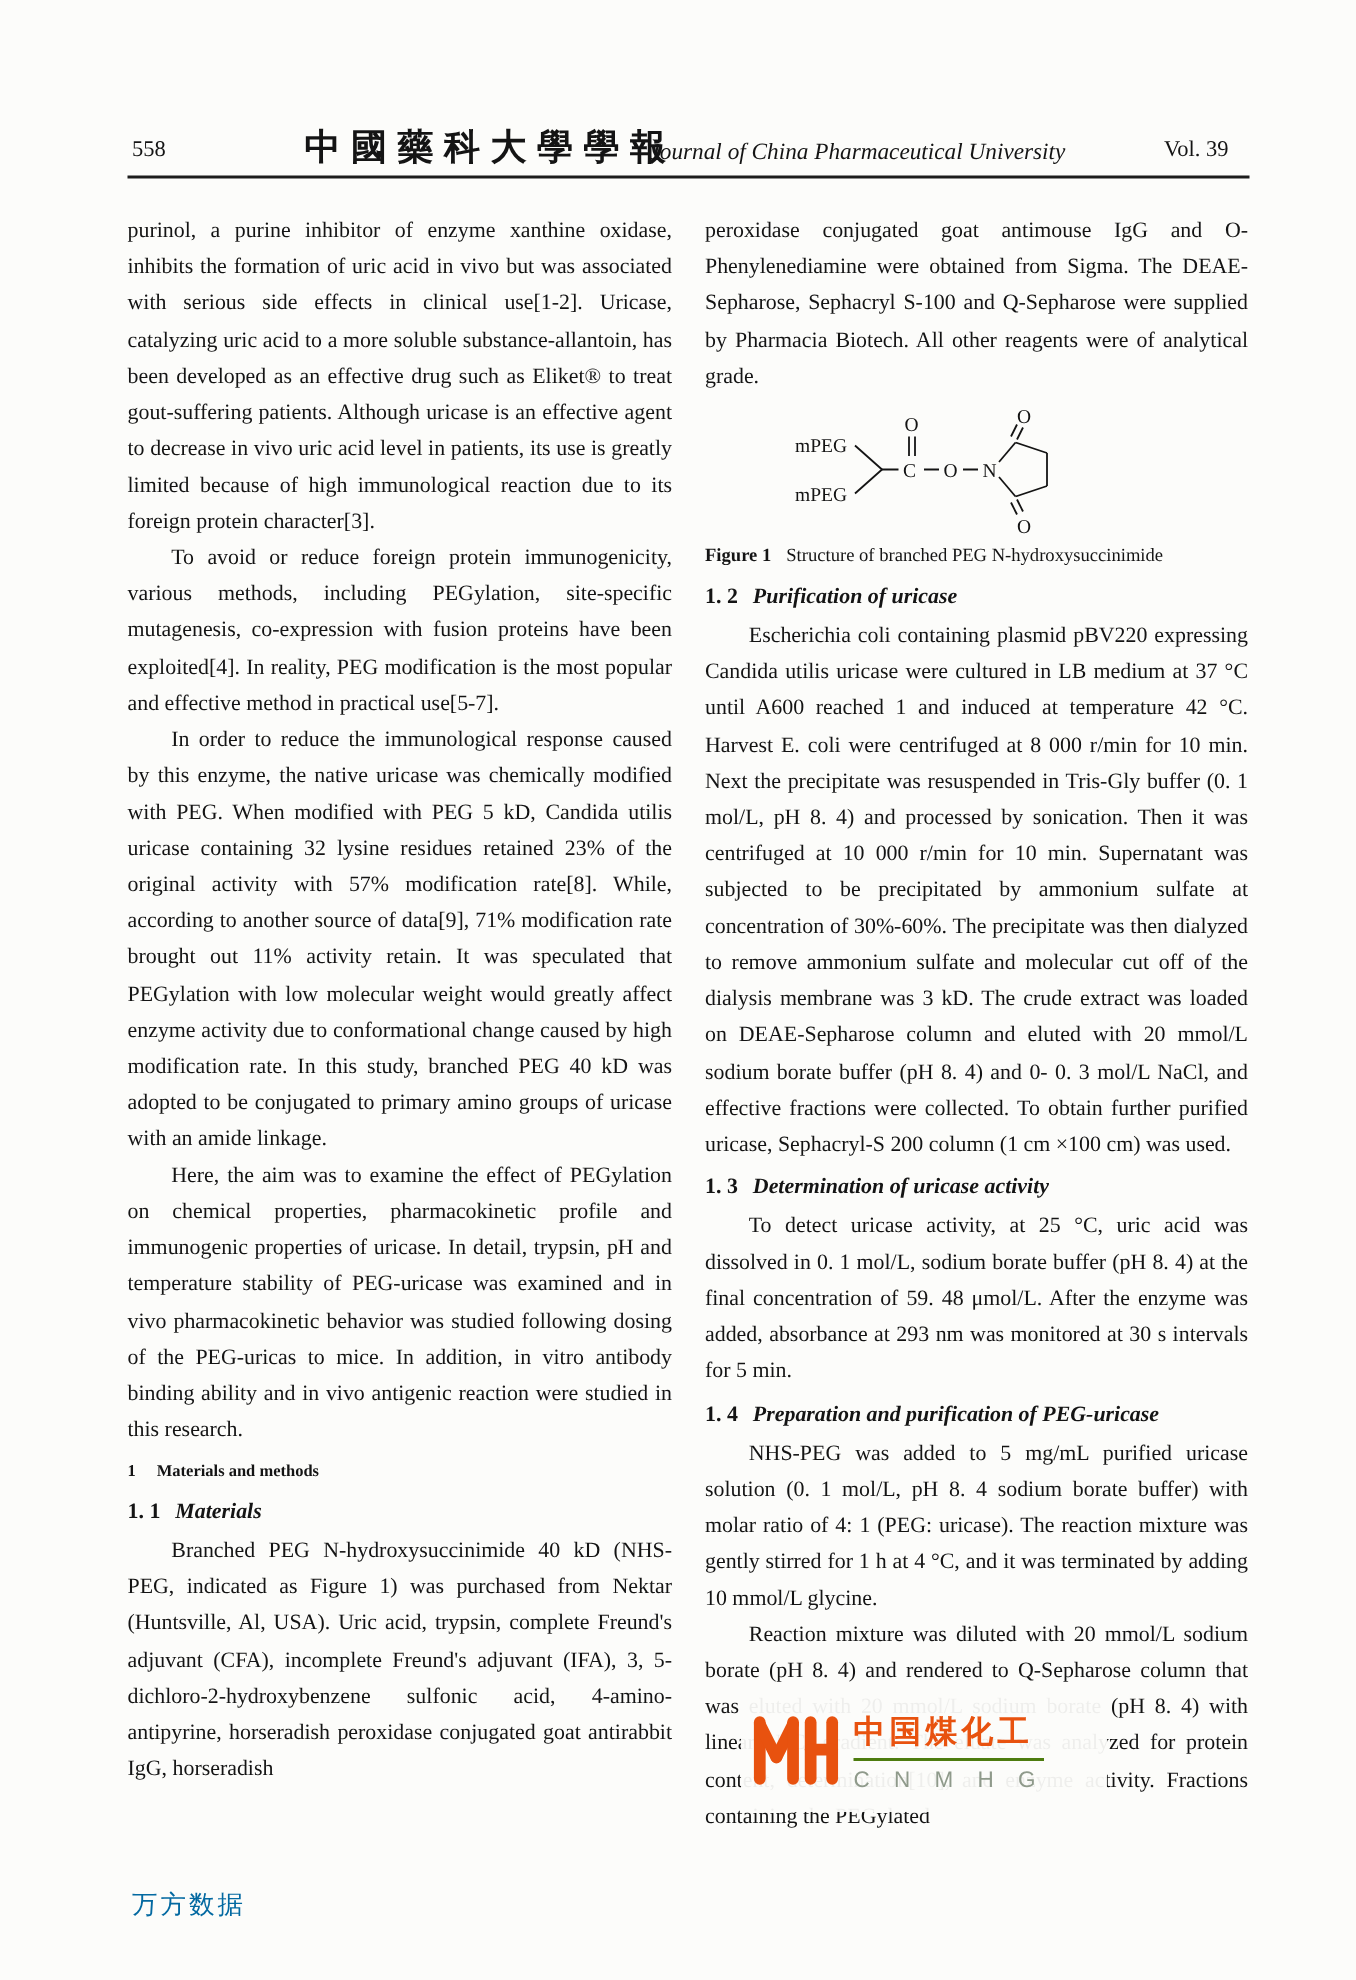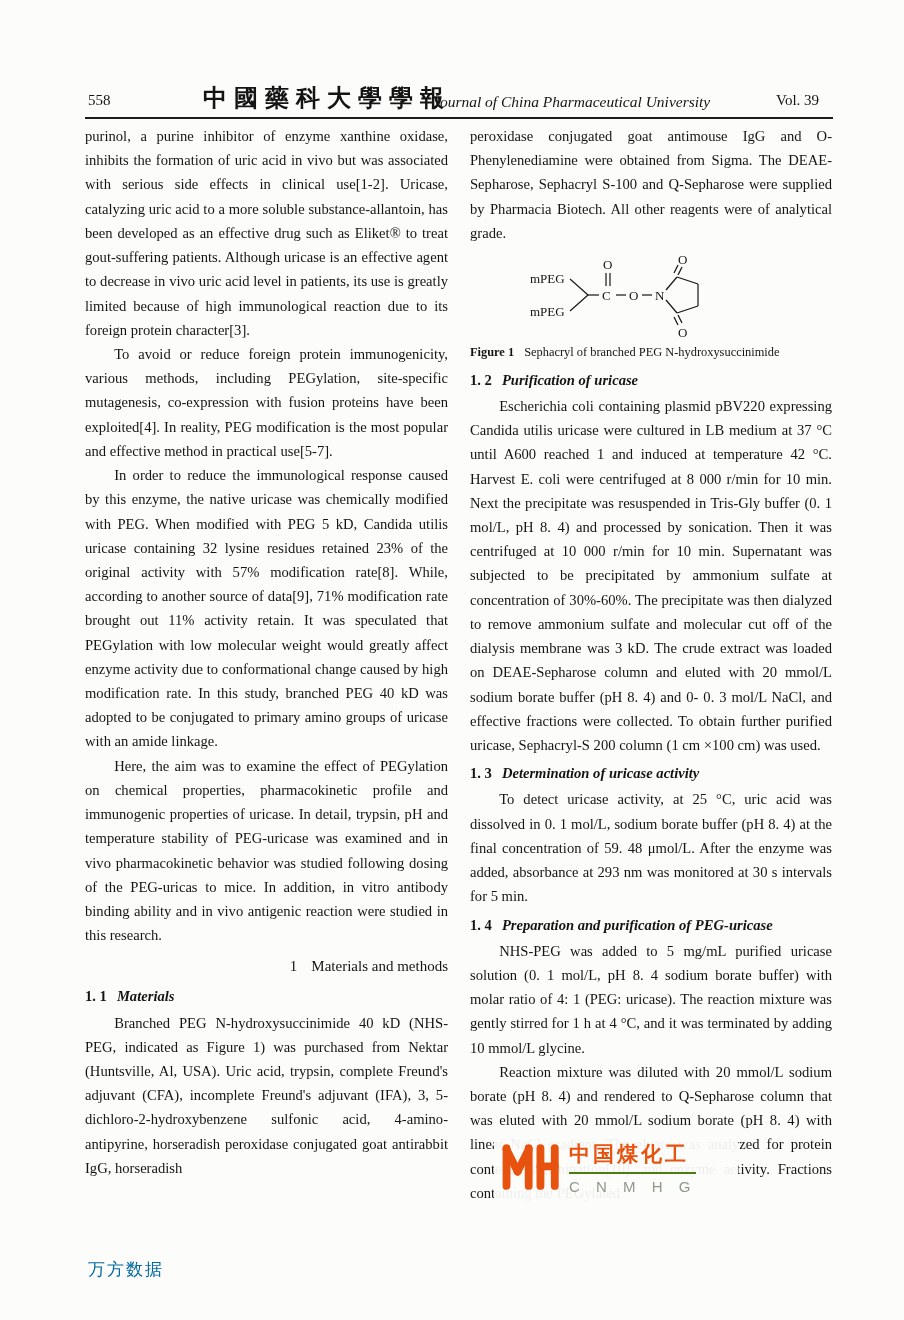--- a/index.html
+++ b/index.html
@@ -11,27 +11,27 @@
   }
   
   .page-header span { position:absolute; white-space:nowrap; }
   .pn   { left:88px;  top:92px;  font-size:15px; }
   .zh   { left:203px; top:82px;  font-size:24px; font-weight:bold; letter-spacing:7px;
           font-family:"DejaVu Serif",serif;text-align:center; }
   .en   { left:433px; top:93px;  font-size:15.5px; font-style:italic; }
   .vol  { left:776px; top:92px;  font-size:15px; }
   .rule { position:absolute; left:85px; top:117px; width:748px; height:2px; background:#1c1c1c; }
   
-  .col { position:absolute; top:124px; font-size:14.6px; line-height:1.66;
+  .col { position:absolute; top:142px; font-size:14.6px; line-height:1.66;
          text-align:justify; }
   .col-left  { left:85px;  width:363px; }
   .col-right { left:470px; width:362px; }
   .col p { text-indent:2em; }
   .col p.cont { text-indent:0; }
-  h2.sec { font-size:15px; font-weight:normal; margin:7px 0 5px; text-align:right; }
+  h2.sec { font-size:11px; font-weight:bold; margin:7px 0 5px; text-align:left; }
   h2.sec .num { margin-right:14px; }
   h3.sub { font-size:14.6px; font-weight:bold; margin:4px 0 2px; text-align:left; }
   h3.sub .num { font-style:normal; margin-right:10px; }
   h3.sub .ttl { font-style:italic; }
   
   .figure { margin:8px 0 2px; text-indent:0; }
   .fig-art { display:block; margin-left:58px; }
   .fig-cap { font-size:12.4px; line-height:1.5; margin:2px 0 6px; text-align:left; text-indent:0; }
   .fig-cap .cap-label { font-weight:bold; margin-right:10px; }
   
@@ -102,21 +102,21 @@
           <text x="2" y="63">mPEG</text>
           <text x="74" y="47">C</text>
           <text x="75" y="16">O</text>
           <text x="101" y="47">O</text>
           <text x="127" y="47">N</text>
           <text x="150" y="11">O</text>
           <text x="150" y="84">O</text>
         </g>
       </svg>
       <div class="fig-cap">
-        <span class="cap-label">Figure 1</span><span>Sephacryl of branched PEG N-hydroxysuccinimide</span>
+        <span class="cap-label">Figure 1</span><span>Structure of branched PEG N-hydroxysuccinimide</span>
       </div>
     </div>
 
     <h3 class="sub">
       <span class="num">1. 2</span><span class="ttl">Purification of uricase</span>
     </h3>
     <p>Escherichia coli containing plasmid pBV220 expressing Candida utilis uricase were cultured in LB medium at 37 °C until A600 reached 1 and induced at temperature 42 °C. Harvest E. coli were centrifuged at 8 000 r/min for 10 min. Next the precipitate was resuspended in Tris-Gly buffer (0. 1 mol/L, pH 8. 4) and processed by sonication. Then it was centrifuged at 10 000 r/min for 10 min. Supernatant was subjected to be precipitated by ammonium sulfate at concentration of 30%-60%. The precipitate was then dialyzed to remove ammonium sulfate and molecular cut off of the dialysis membrane was 3 kD. The crude extract was loaded on DEAE-Sepharose column and eluted with 20 mmol/L sodium borate buffer (pH 8. 4) and 0- 0. 3 mol/L NaCl, and effective fractions were collected. To obtain further purified uricase, Sephacryl-S 200 column (1 cm ×100 cm) was used.</p>
 
     <h3 class="sub">
       <span class="num">1. 3</span><span class="ttl">Determination of uricase activity</span>

